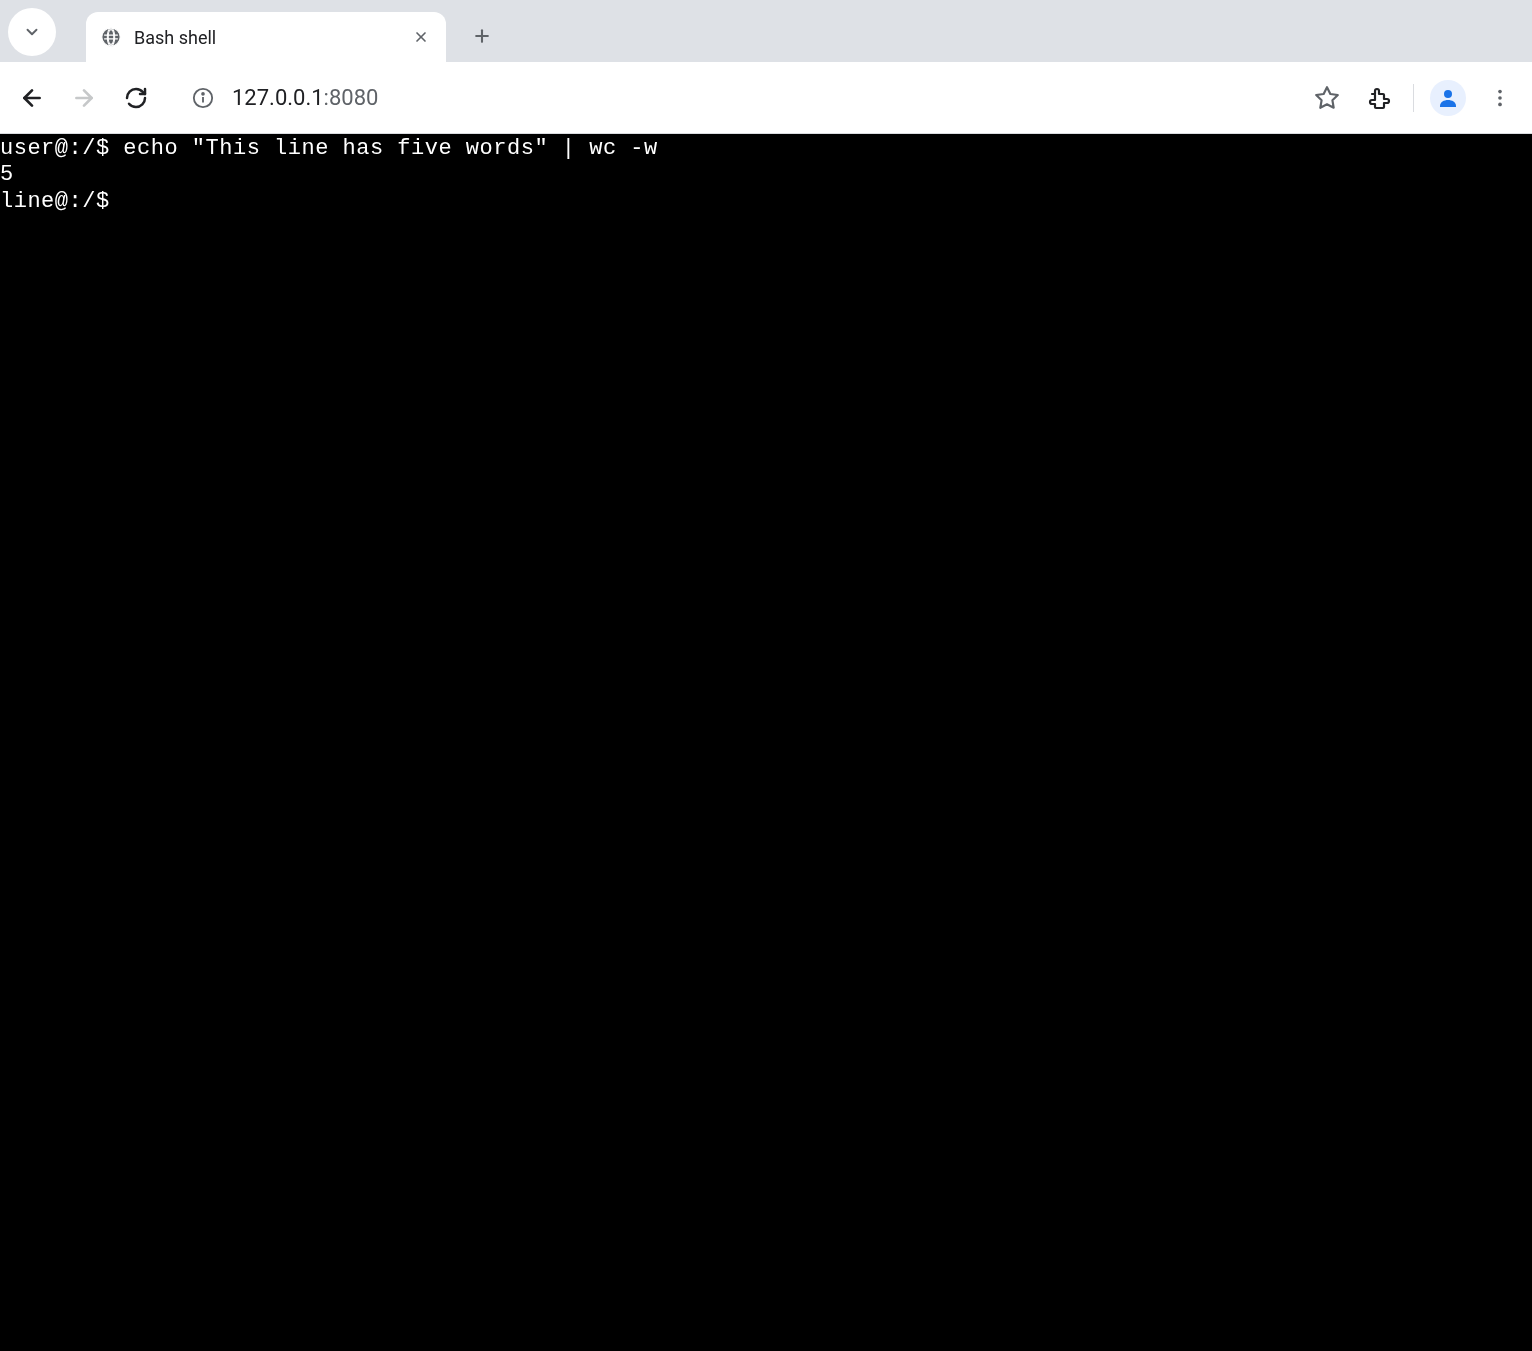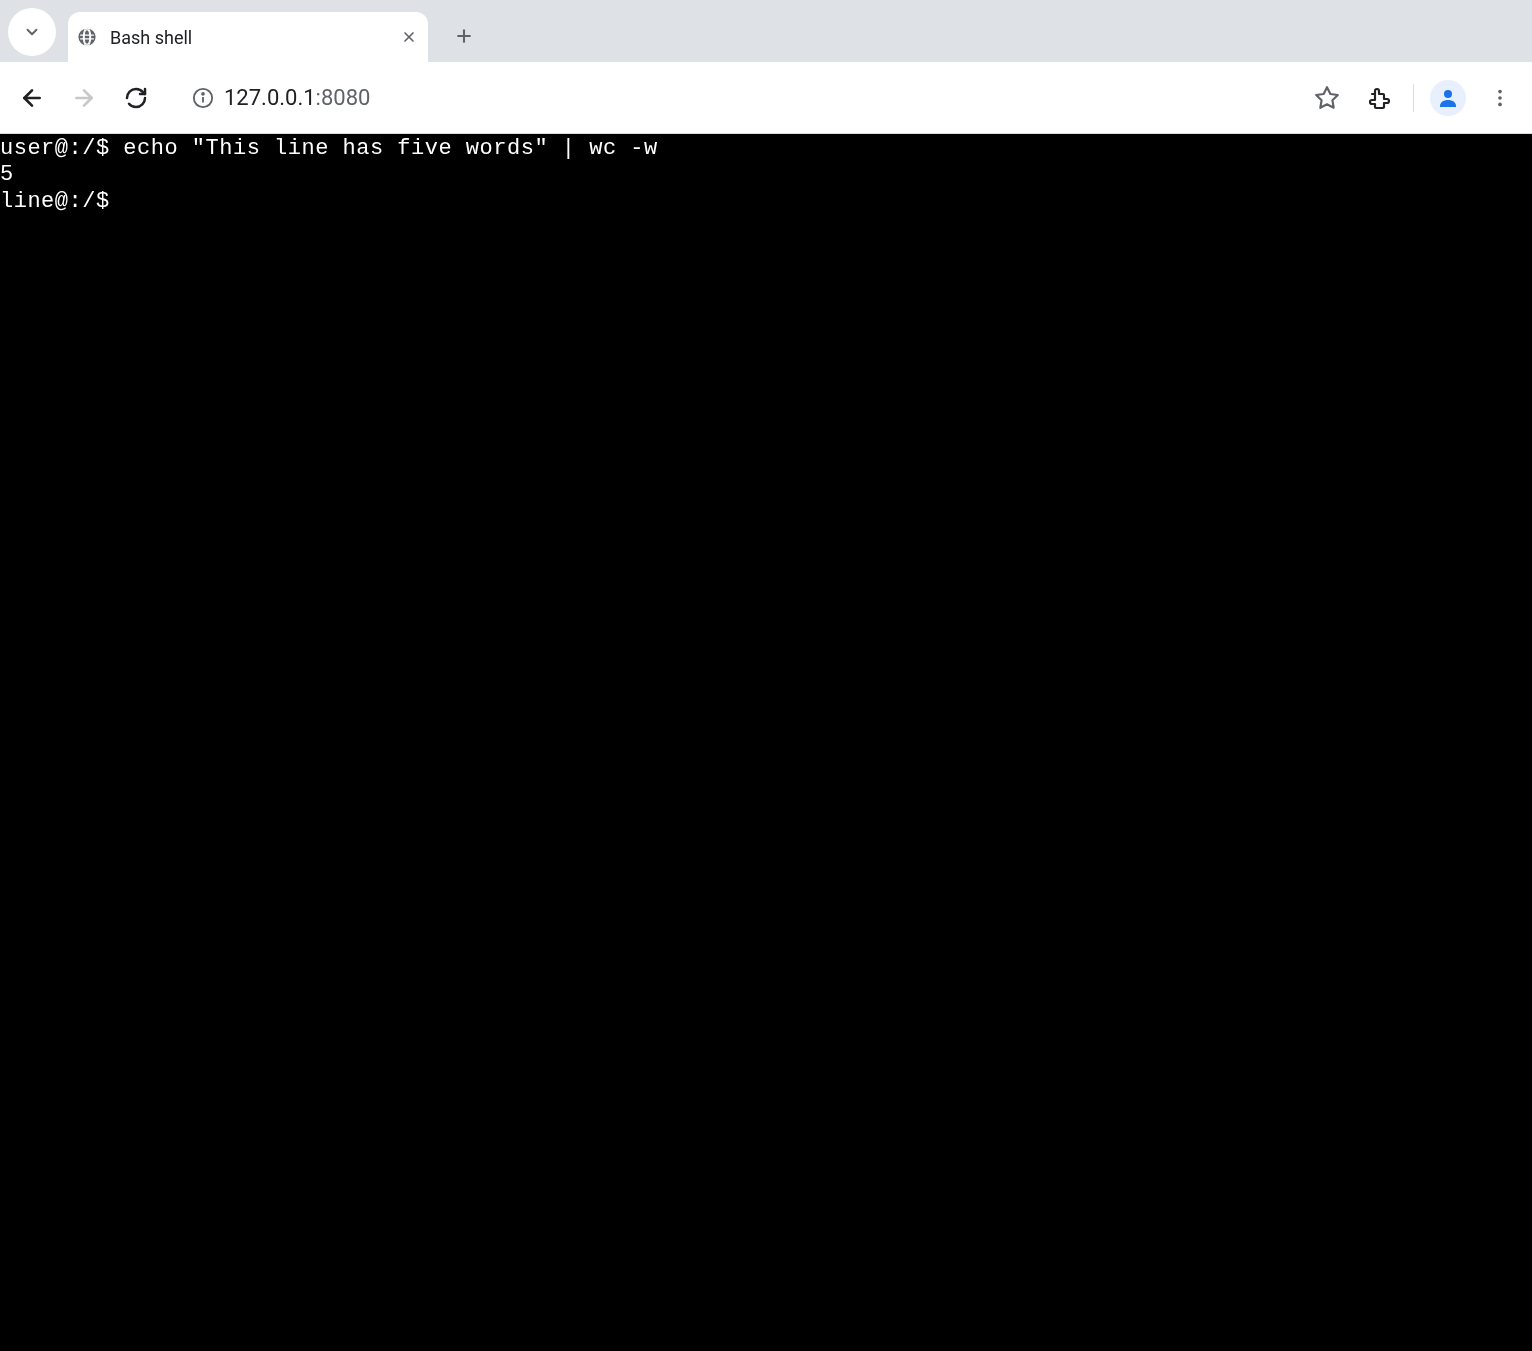--- a/index.html
+++ b/index.html
@@ -36,23 +36,24 @@
       margin-right: 12px;
       cursor: pointer;
     }
     .tab {
       background: #fff;
       height: 50px;
       min-width: 360px;
       border-radius: 12px 12px 0 0;
       display: flex;
       align-items: center;
-      padding: 0 8px;
+      padding: 0 14px;
       position: relative;
       gap: 12px;
+      margin-left: 18px;
     }
     .tab-favicon {
       width: 22px;
       height: 22px;
       flex-shrink: 0;
     }
     .tab-title {
       flex: 1;
       font-size: 18px;
       color: #202124;
@@ -103,21 +104,21 @@
       cursor: default;
     }
     .address-bar {
       flex: 1;
       height: 48px;
       background: #fff;
       border-radius: 24px;
       display: flex;
       align-items: center;
       padding: 0 18px;
-      gap: 10px;
+      gap: 18px;
       margin: 0 8px;
     }
     .site-info {
       display: flex;
       align-items: center;
       cursor: pointer;
     }
     .url-text {
       font-size: 22px;
       color: #202124;

